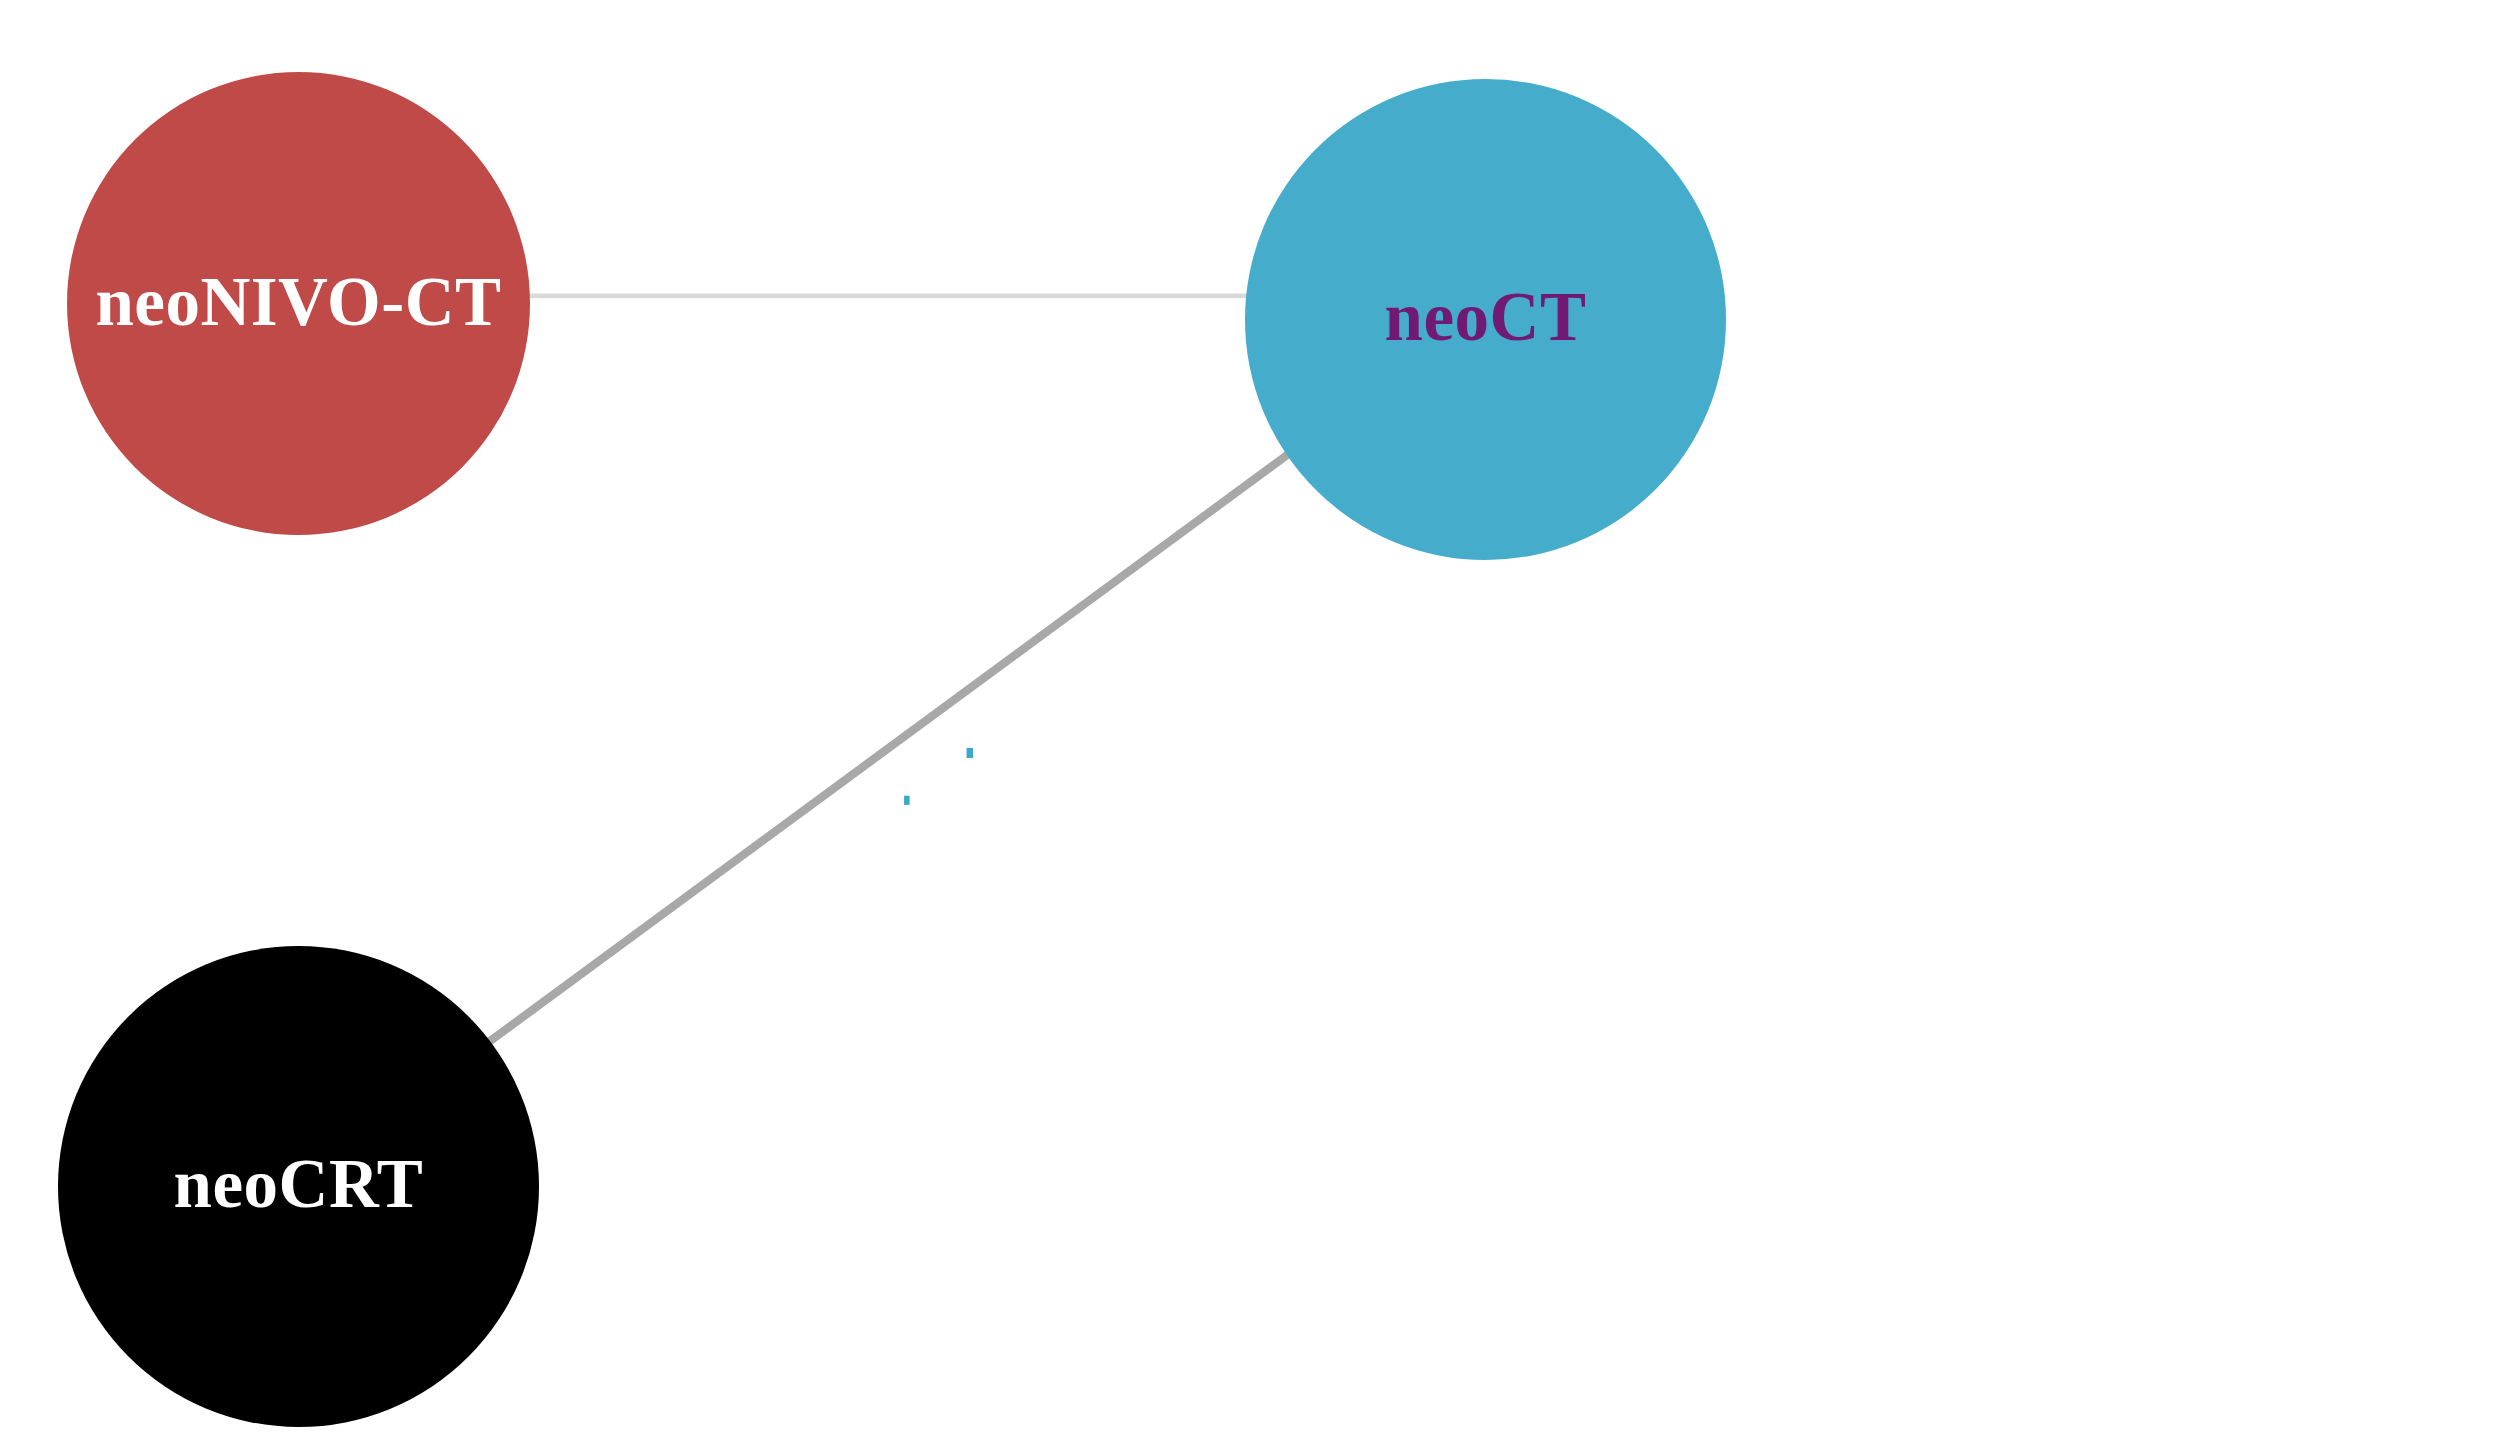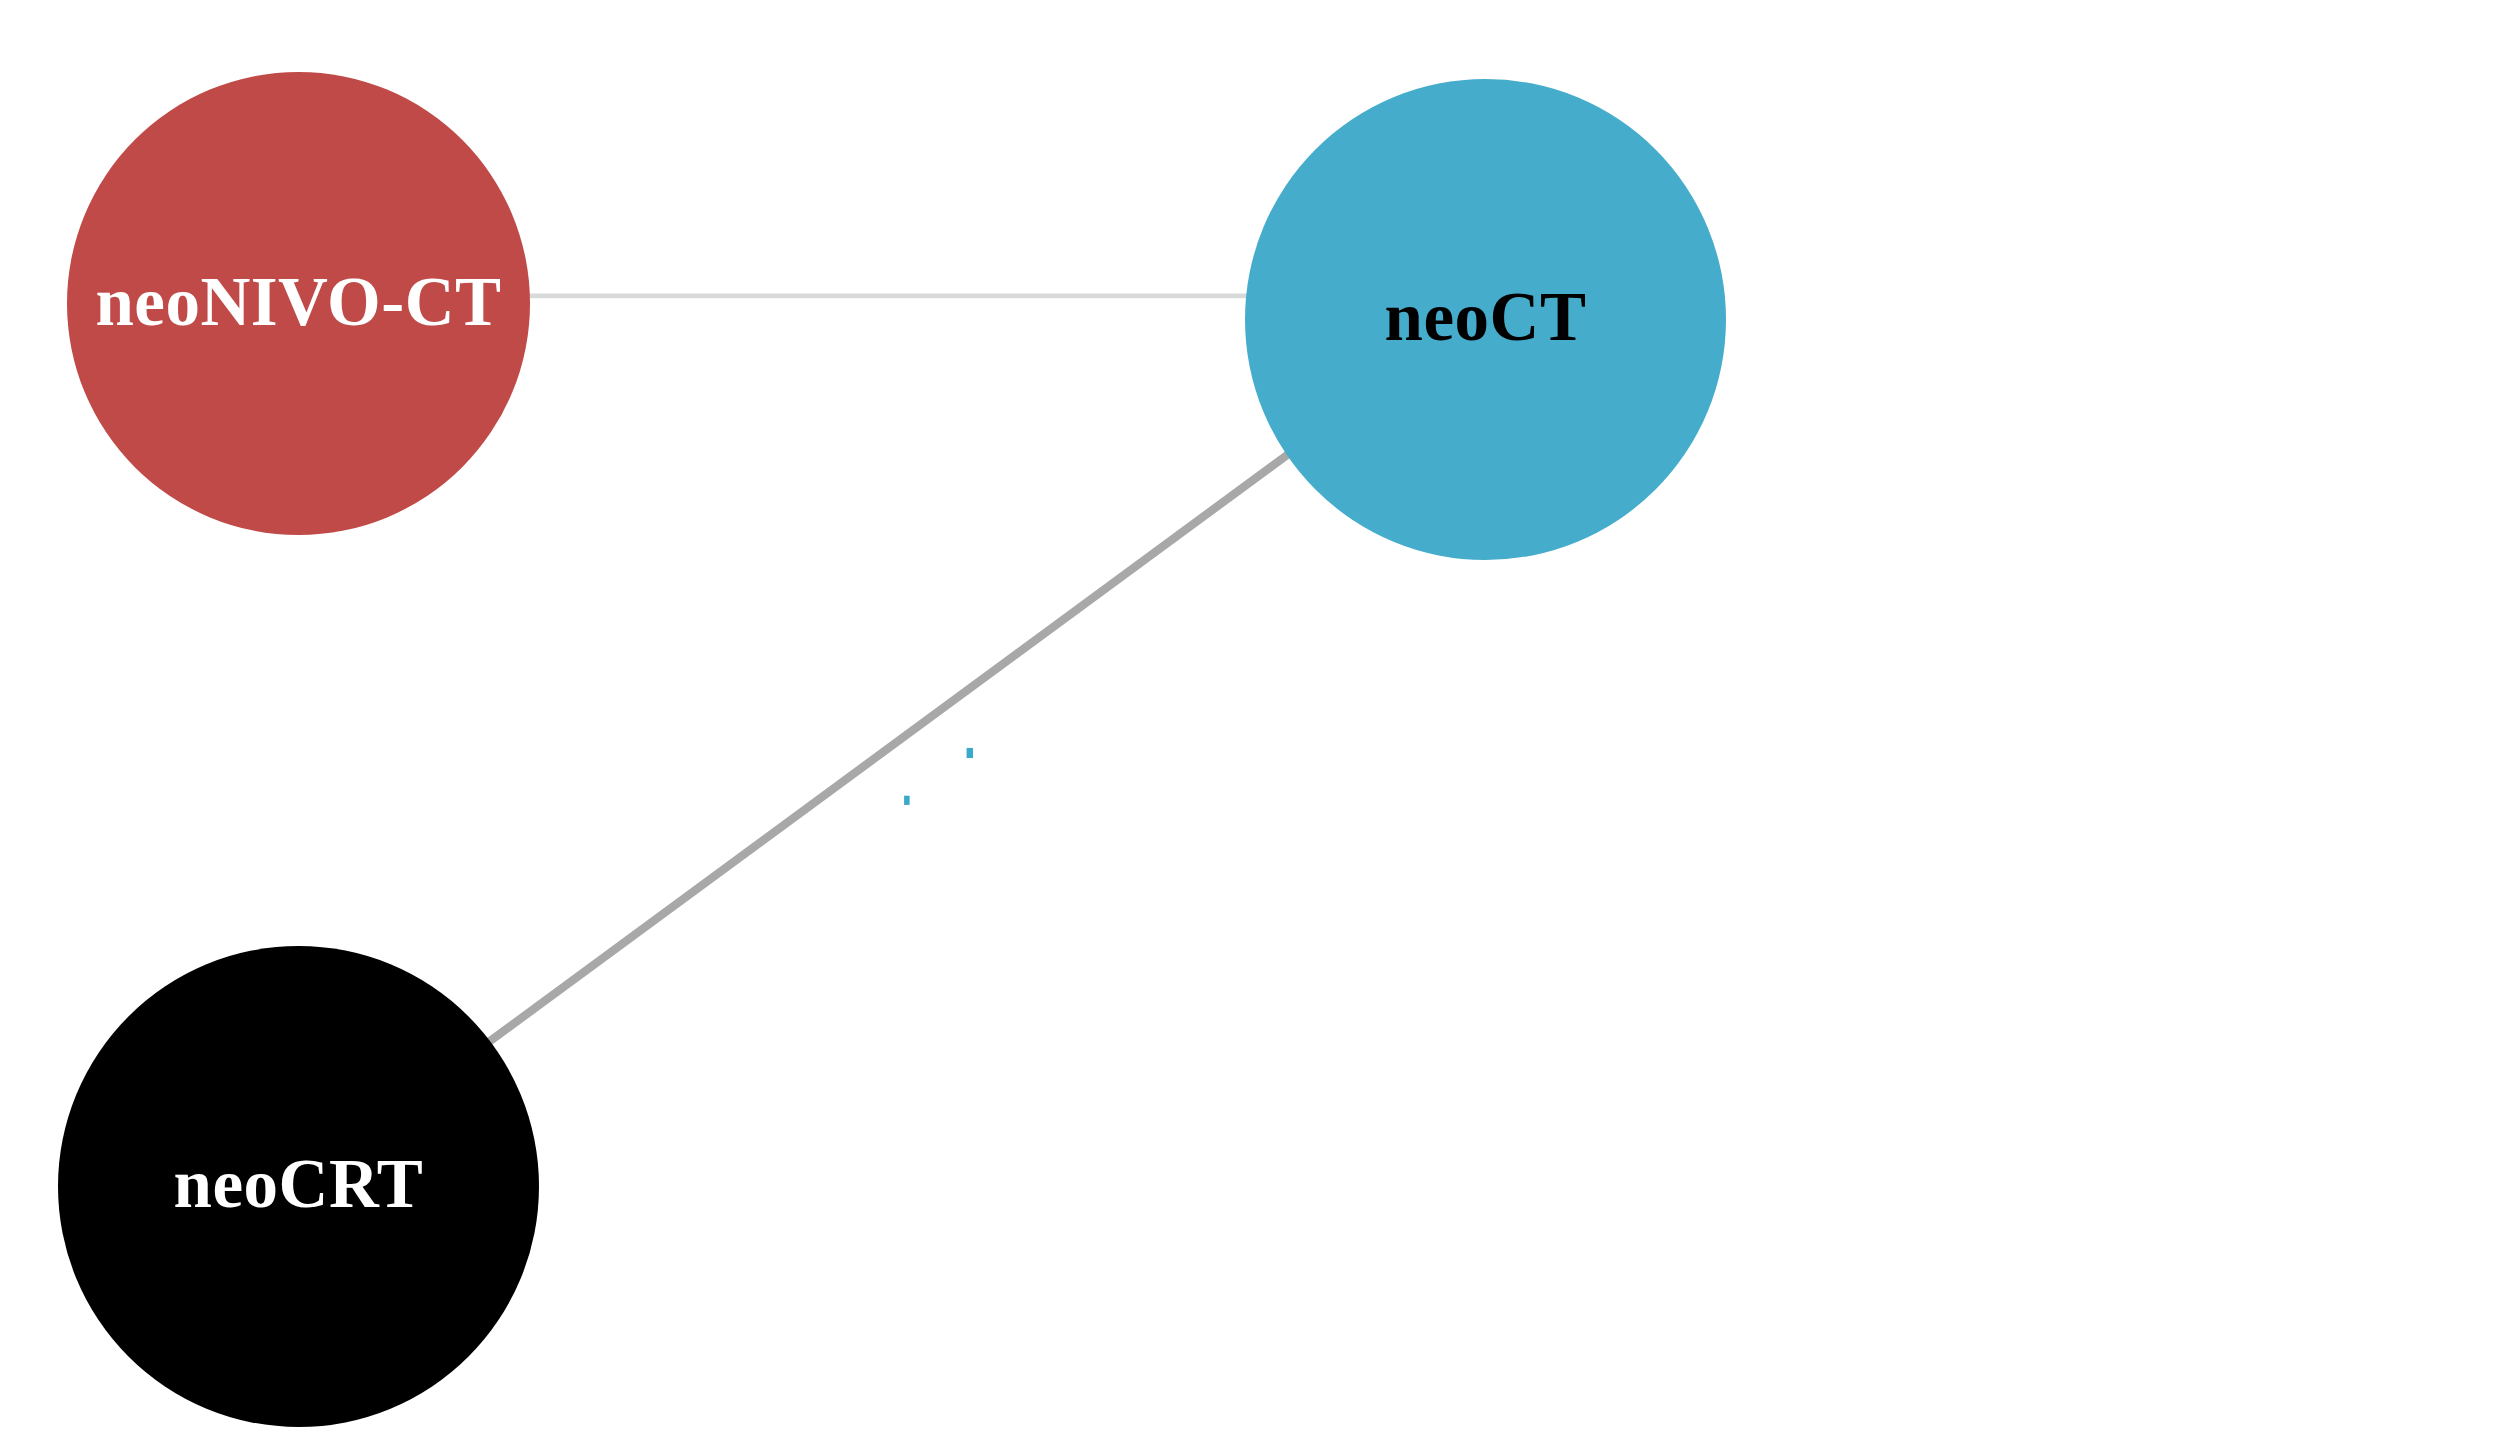--- a/index.html
+++ b/index.html
@@ -85,21 +85,21 @@
     <line x1="1412" y1="487" x2="528" y2="1137" stroke="#a8a8a8" stroke-width="9" stroke-linecap="butt"></line>
     <rect x="1052" y="814" width="7" height="11" fill="#3aa9cc"></rect>
     <rect x="984" y="866" width="6" height="10" fill="#3aa9cc"></rect>
   </svg>
 
   <div class="node" id="node-neonivoct" style="left: 67px; top: 72px; width: 463px; height: 463px; background: rgb(191, 74, 71);">
     <span class="node-label" style="color: rgb(255, 255, 255);">neoNIVO-CT</span>
   </div>
 
   <div class="node" id="node-neoct" style="left: 1245px; top: 79px; width: 481px; height: 481px; background: rgb(69, 173, 203);">
-    <span class="node-label" style="color: #000000;">neoCT</span>
+    <span class="node-label" style="color: #701a75;">neoCT</span>
   </div>
 
   <div class="node" id="node-neocrt" style="left: 58px; top: 946px; width: 481px; height: 481px; background: #000000;">
     <span class="node-label" style="color: rgb(255, 255, 255);">neoCRT</span>
   </div>
 
 </div>
 
 
 </body></html>

